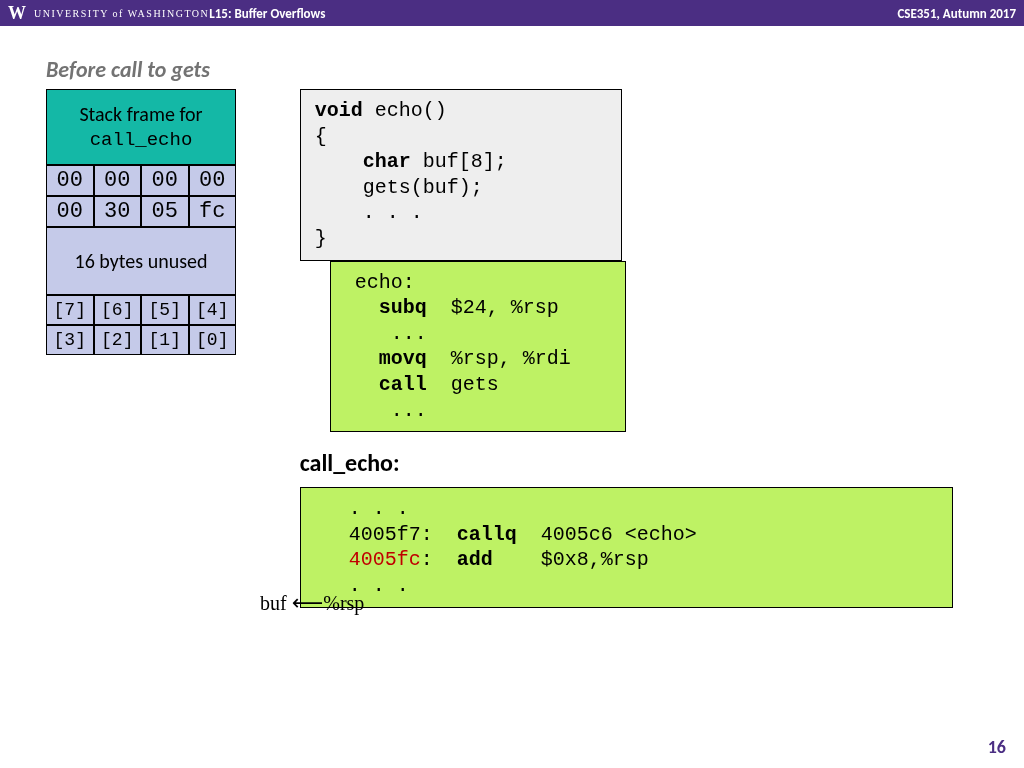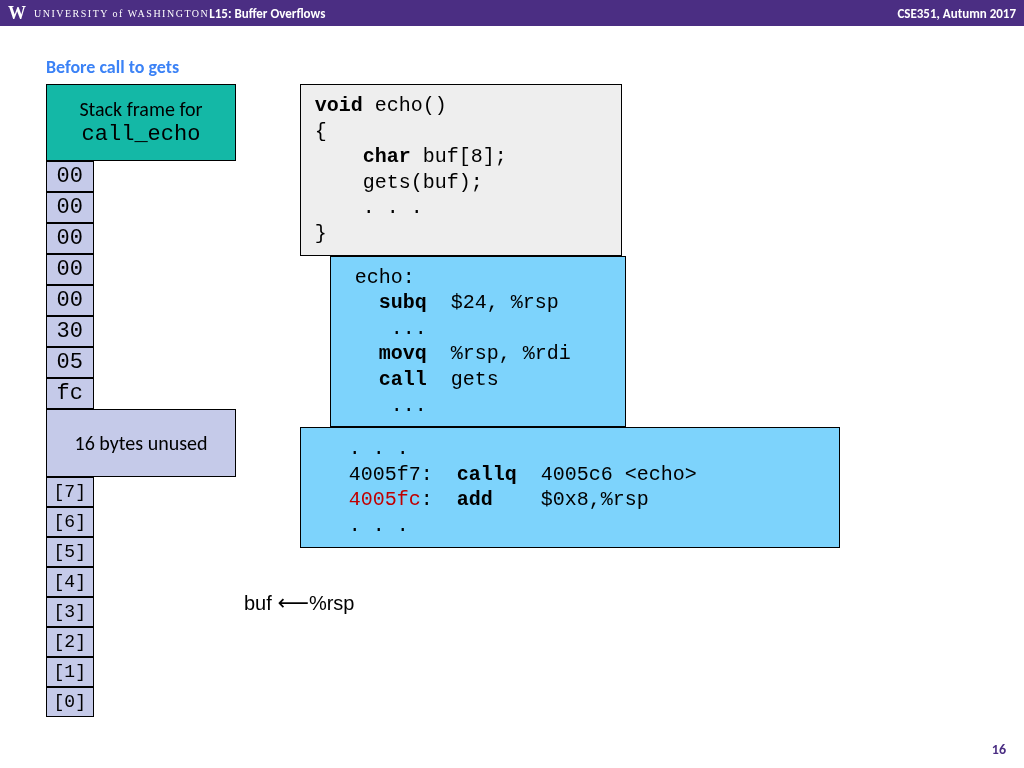--- a/index.html
+++ b/index.html
@@ -4,37 +4,37 @@
 <style>
   * { box-sizing: border-box; margin: 0; padding: 0; }
   body { width: 1024px; height: 768px; font-family: Calibri, Arial, sans-serif; background: #fff; color: #000; position: relative; }
   .header { background: #4b2e83; color: #fff; height: 26px; display: flex; align-items: center; padding: 0 8px; font-size: 13px; font-weight: bold; }
   .header .logo { font-family: Georgia, serif; font-size: 18px; font-weight: bold; margin-right: 8px; }
   .header .univ { font-family: Georgia, serif; font-size: 10px; letter-spacing: 1.5px; font-weight: normal; flex: 0 0 auto; }
   .header .lec { flex: 1; }
   .header .course { flex: 0 0 auto; }
   .content { padding: 30px 46px 0 46px; position: relative; }
   .title { font-size: 40px; font-weight: bold; margin-bottom: 4px; }
-  .subtitle { color: #3b82f6; font-weight: bold; font-size: 18px; margin-bottom: 6px; }
+  .subtitle { color: #737373; font-style: italic; font-weight: bold; font-size: 22px; margin-bottom: 6px; }
   .stackbox { width: 190px; display: inline-block; vertical-align: top; }
   .sf-head { border: 1px solid #000; background: #14b8a6; text-align: center; padding: 12px 4px; font-size: 20px; line-height: 1.2; }
-  .sf-head .mono { font-family: "Courier New", monospace; font-size: 22px; }
-  .bytes-row { display: flex; flex-direction: column; }
+  .sf-head .mono { font-family: "Courier New", monospace; font-size: 19px; }
+  .bytes-row { display: flex; }
   .cell { border: 1px solid #000; width: 25%; text-align: center; font-family: "Courier New", monospace; font-size: 22px; padding: 2px 0; background: #c5cae9; }
   .unused { border: 1px solid #000; background: #c5cae9; text-align: center; font-size: 20px; padding: 21px 4px; }
   .bufcell { border: 1px solid #000; width: 25%; text-align: center; font-family: "Courier New", monospace; font-size: 18px; padding: 4px 0; background: #c5cae9; }
   .rightcol { display: inline-block; vertical-align: top; margin-left: 60px; width: 640px; }
   .codebox { border: 1px solid #000; padding: 8px 14px; font-family: "Courier New", monospace; font-size: 20px; line-height: 1.28; white-space: pre; display: inline-block; vertical-align: top; }
   .gray { background: #eee; width: 322px; }
-  .yellow { background: #7dd3fc; padding-left: 24px; }
+  .yellow { background: #bef264; padding-left: 24px; }
   .asm1 { width: 296px; margin-left: 30px; }
-  .asm2 { width: 540px; }
+  .asm2 { width: 653px; margin-top: 8px; }
   .sect { font-size: 24px; font-weight: bold; margin: 16px 0 2px 0; }
-  .pagenum { position: absolute; bottom: 10px; right: 18px; color: #4b2e83; font-weight: bold; font-size: 14px; }
-  .rsp { position: absolute; left: 244px; top: 564px; font-family: Liberation Sans, sans-serif; font-size: 20px; }
+  .pagenum { position: absolute; bottom: 10px; right: 18px; color: #4b2e83; font-weight: bold; font-size: 18px; }
+  .rsp { position: absolute; left: 260px; top: 564px; font-family: Liberation Serif, serif; font-size: 20px; }
   .rsp .arrow { font-size: 22px; }
   .b { font-weight: bold; }
   .red { color: #c00000; }
 </style>
 </head>
 <body>
 
 <div class="header">
   <span class="logo">W</span>
   <span class="univ">UNIVERSITY of WASHINGTON</span>
@@ -84,20 +84,21 @@
 <span>    </span><span class="b">char</span><span> buf[8];</span>
 <span>    gets(buf);</span>
 <span>    . . .</span>
 <span>}</span></div><div class="codebox yellow asm1"><span>echo:</span>
 <span>  </span><span class="b">subq</span><span>  $24, %rsp</span>
 <span>   ...</span>
 <span>  </span><span class="b">movq</span><span>  %rsp, %rdi</span>
 <span>  </span><span class="b">call</span><span>  gets</span>
 <span>   ...</span></div>
     </div>
+    <div class="sect">call_echo:</div>
     <div class="codebox yellow asm2"><span>  . . .</span>
 <span>  4005f7:  </span><span class="b">callq</span><span>  4005c6 &lt;echo&gt;</span>
 <span>  </span><span class="red">4005fc</span><span>:  </span><span class="b">add</span><span>    $0x8,%rsp</span>
 <span>  . . .</span></div>
   </div>
 
   <div class="rsp">
     <span>buf</span>
     <span class="arrow">⟵</span><span>%rsp</span>
   </div>

